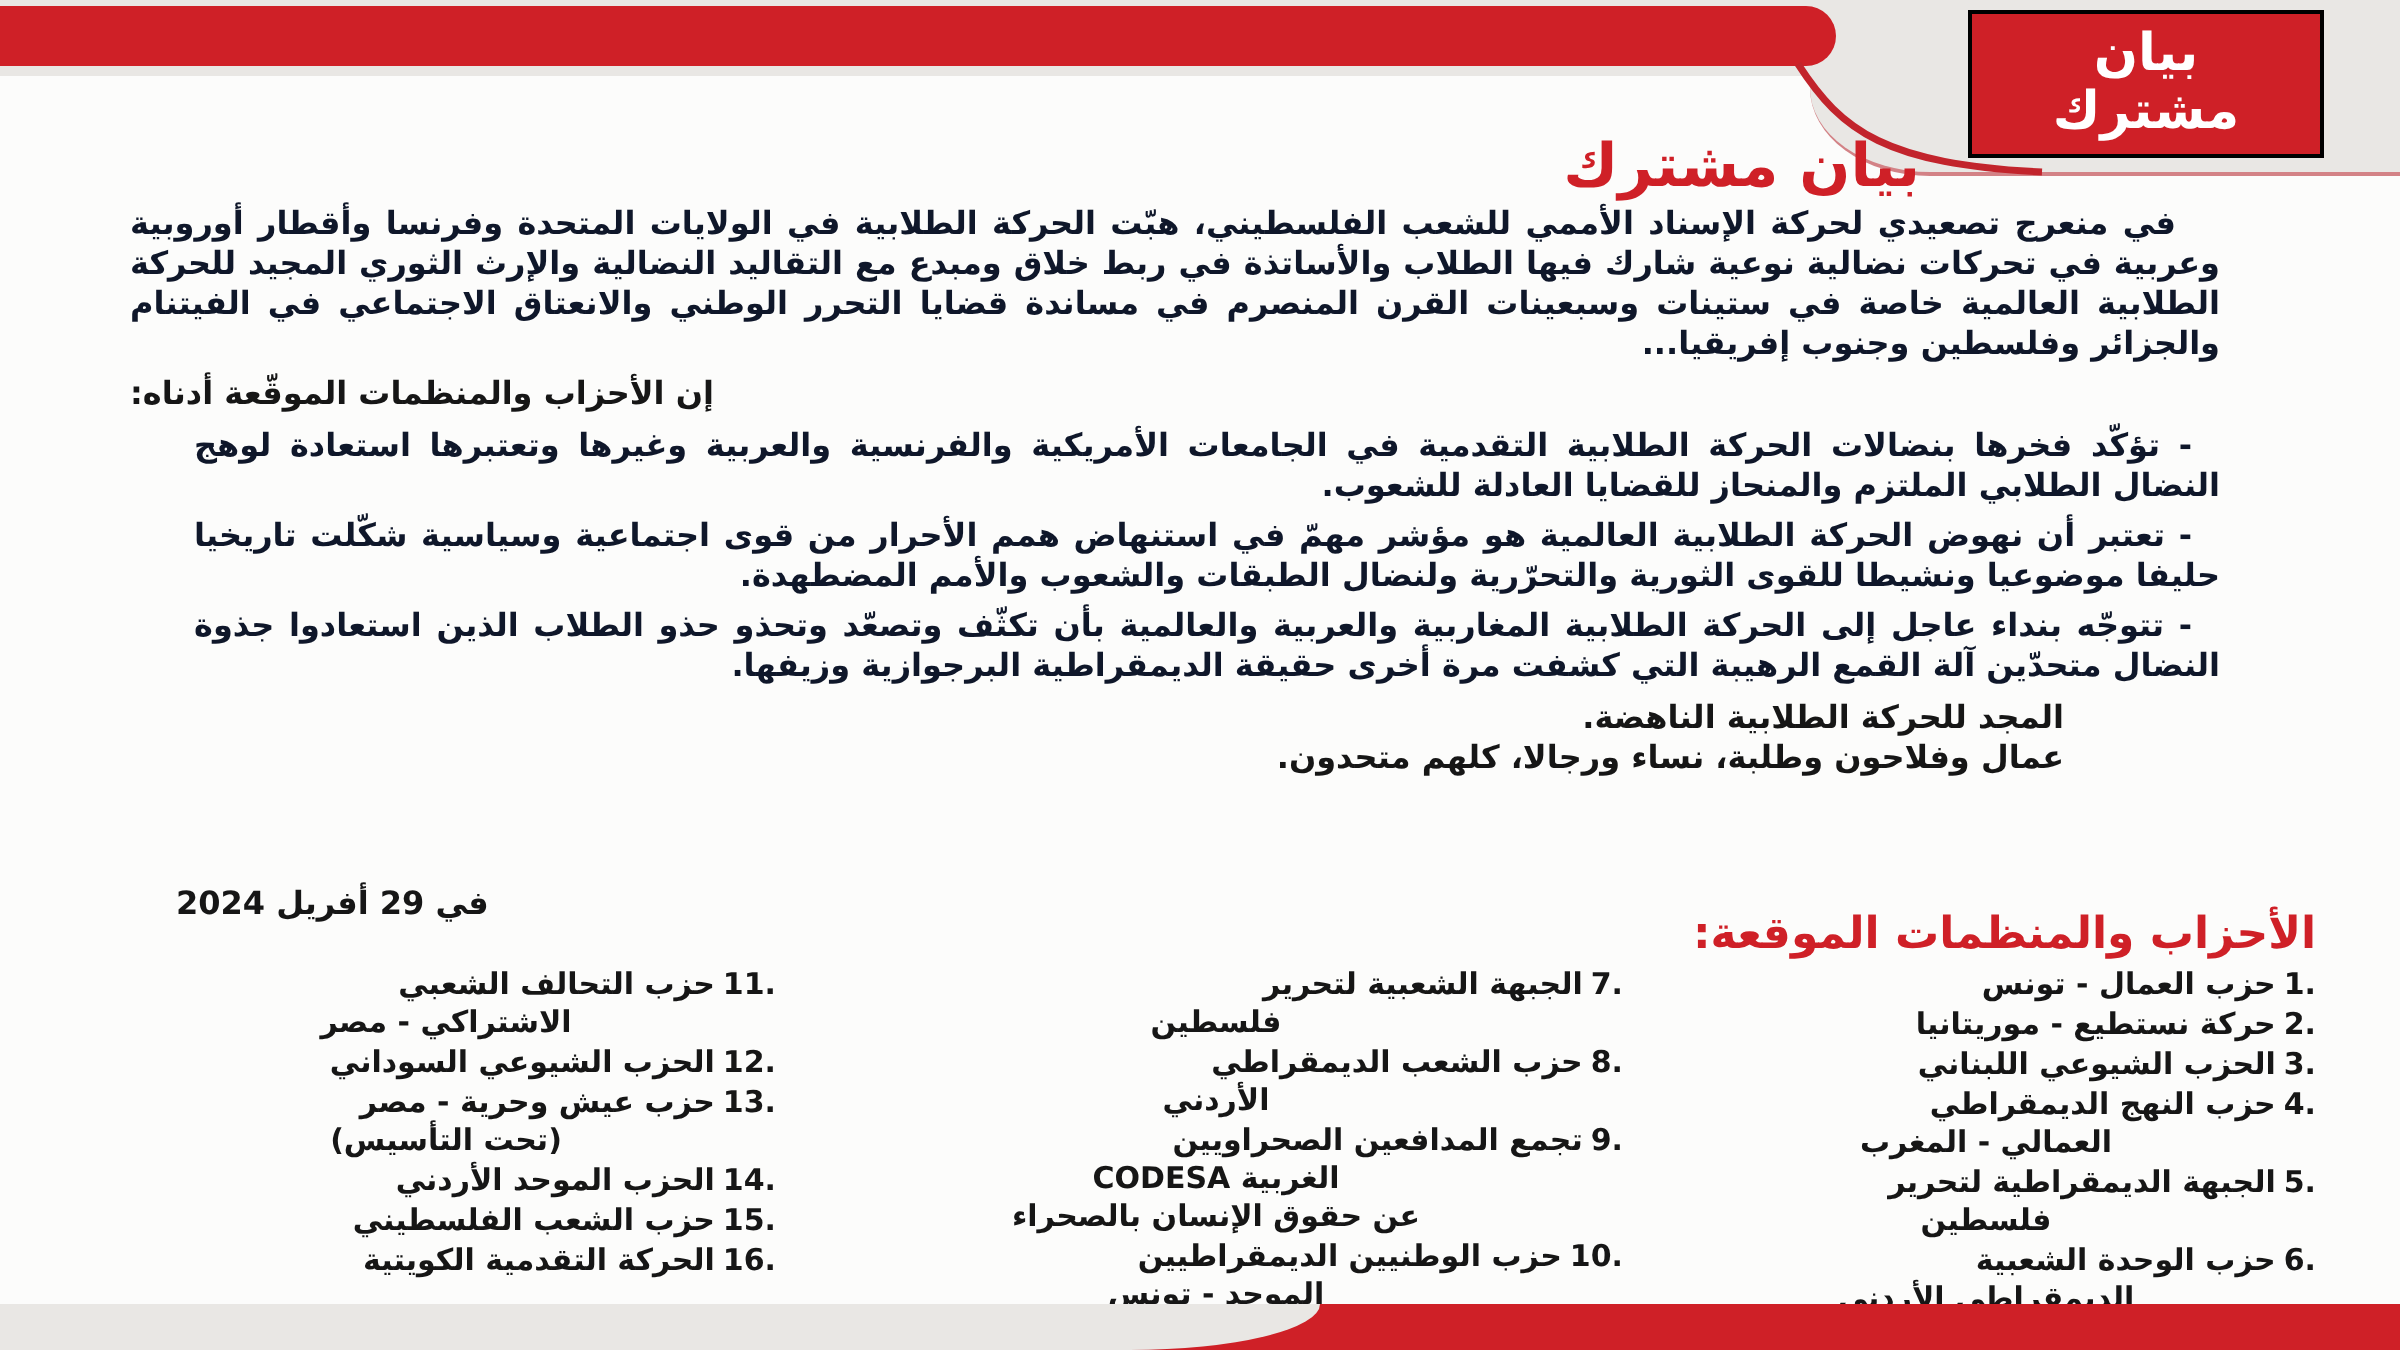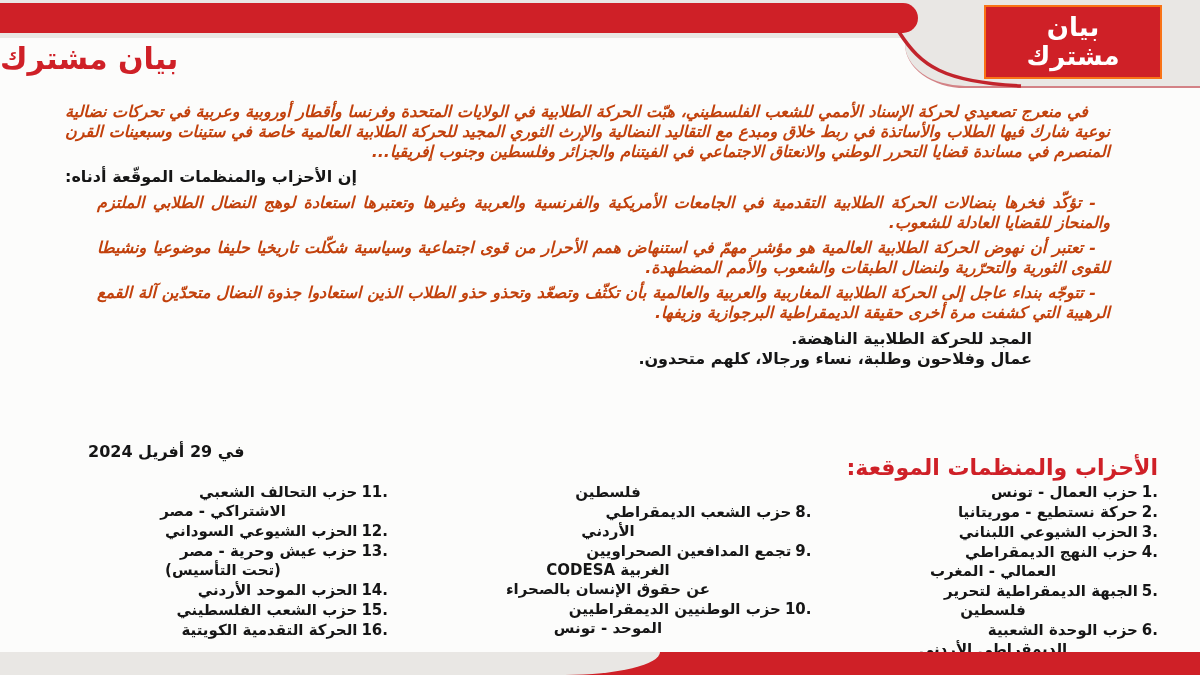--- a/index.html
+++ b/index.html
@@ -29,41 +29,41 @@
     position:absolute; right:0; top:38px; width:295px; height:50px;
     background:#e9e7e4;
     border-bottom-left-radius:60px 44px;
     border-bottom:2px solid rgba(190,30,40,.5);
   }
   .swoosh { position:absolute; left:893px; top:30px; width:130px; height:62px; }
 
   
   .stamp {
     position:absolute; right:38px; top:5px; width:178px; height:74px;
-    background:#cf2027; border:2px solid #f97316;
+    background:#cf2027; border:2px solid #000000;
     display:flex; flex-direction:column; align-items:center; justify-content:center;
     color:#fff; font-weight:bold; font-size:26px; line-height:1.12;
     direction:rtl; text-align:center;
   }
 
   .doc-title {
-    position:absolute; left:0; top:41px; width:960px;
-    text-align:left; color:#cf2027; font-size:30px; font-weight:bold;
+    position:absolute; left:0; top:66px; width:960px;
+    text-align:right; color:#cf2027; font-size:30px; font-weight:bold;
     direction:rtl;
   }
 
   
   .content {
     position:absolute; left:65px; right:90px; top:102px;
     direction:rtl;
   }
   .body-par {
     text-align:justify; text-align-last:right;
     font-size:16px; font-weight:bold; line-height:20px;
-    margin-bottom:5px; color:#c2410c;font-style:italic;
+    margin-bottom:5px; color:#0f172a;
   }
   .body-par.indent { text-indent:22px; }
   .body-par.bullet { text-indent:14px;margin-left:32px; }
   .intro {
     text-align:left; font-size:16px; font-weight:bold; line-height:20px;
     margin:3px 0 6px; text-indent:14px;
   }
   .slogans { margin-top:6px; margin-right:78px; }
   .slogan {
     text-align:right; font-size:16px; font-weight:bold; line-height:20px;
@@ -164,20 +164,21 @@
           <div class="first"><span class="num">5.</span><span>الجبهة الديمقراطية لتحرير</span></div>
           <div class="cont">فلسطين</div>
         </div>
         <div class="item">
           <div class="first"><span class="num">6.</span><span>حزب الوحدة الشعبية</span></div>
           <div class="cont">الديمقراطي الأردني</div>
         </div>
       </div>
       <div class="col col-2">
         <div class="item">
+          <div class="first"><span class="num">7.</span><span>الجبهة الشعبية لتحرير</span></div>
           <div class="cont">فلسطين</div>
         </div>
         <div class="item">
           <div class="first"><span class="num">8.</span><span>حزب الشعب الديمقراطي</span></div>
           <div class="cont">الأردني</div>
         </div>
         <div class="item">
           <div class="first"><span class="num">9.</span><span>تجمع المدافعين الصحراويين</span></div>
           <div class="cont">الغربية CODESA</div>
           <div class="cont">عن حقوق الإنسان بالصحراء</div>

